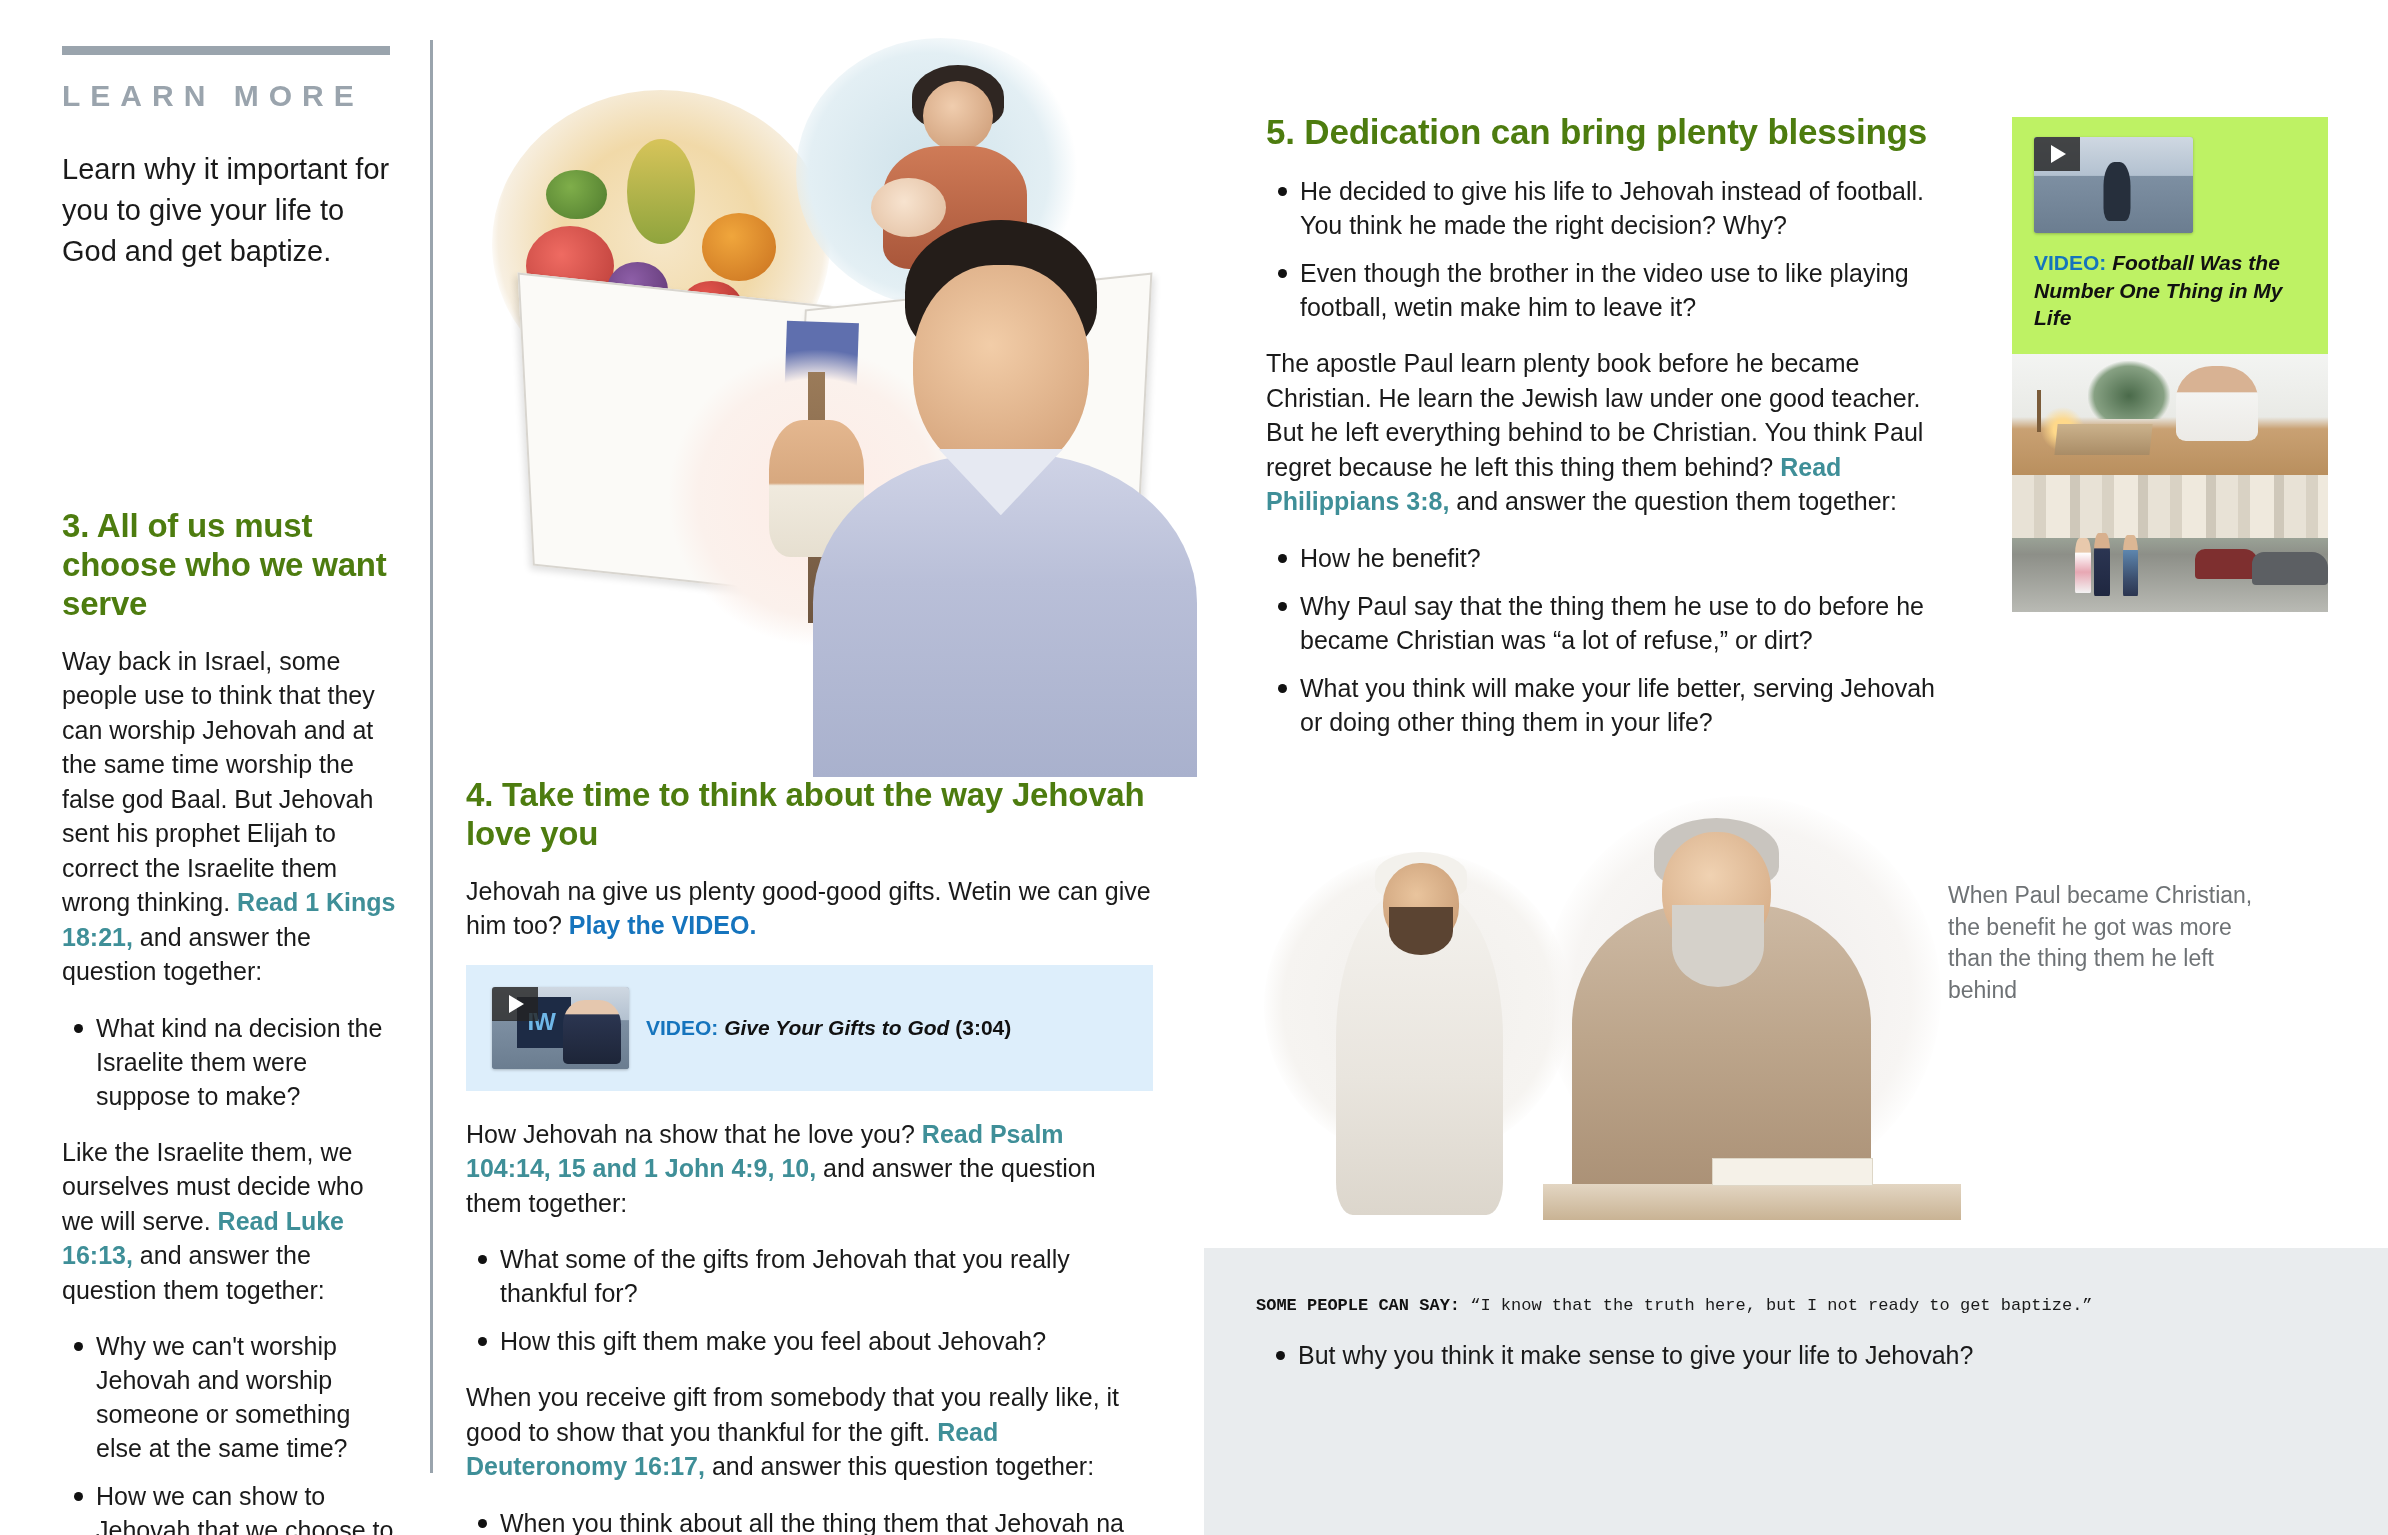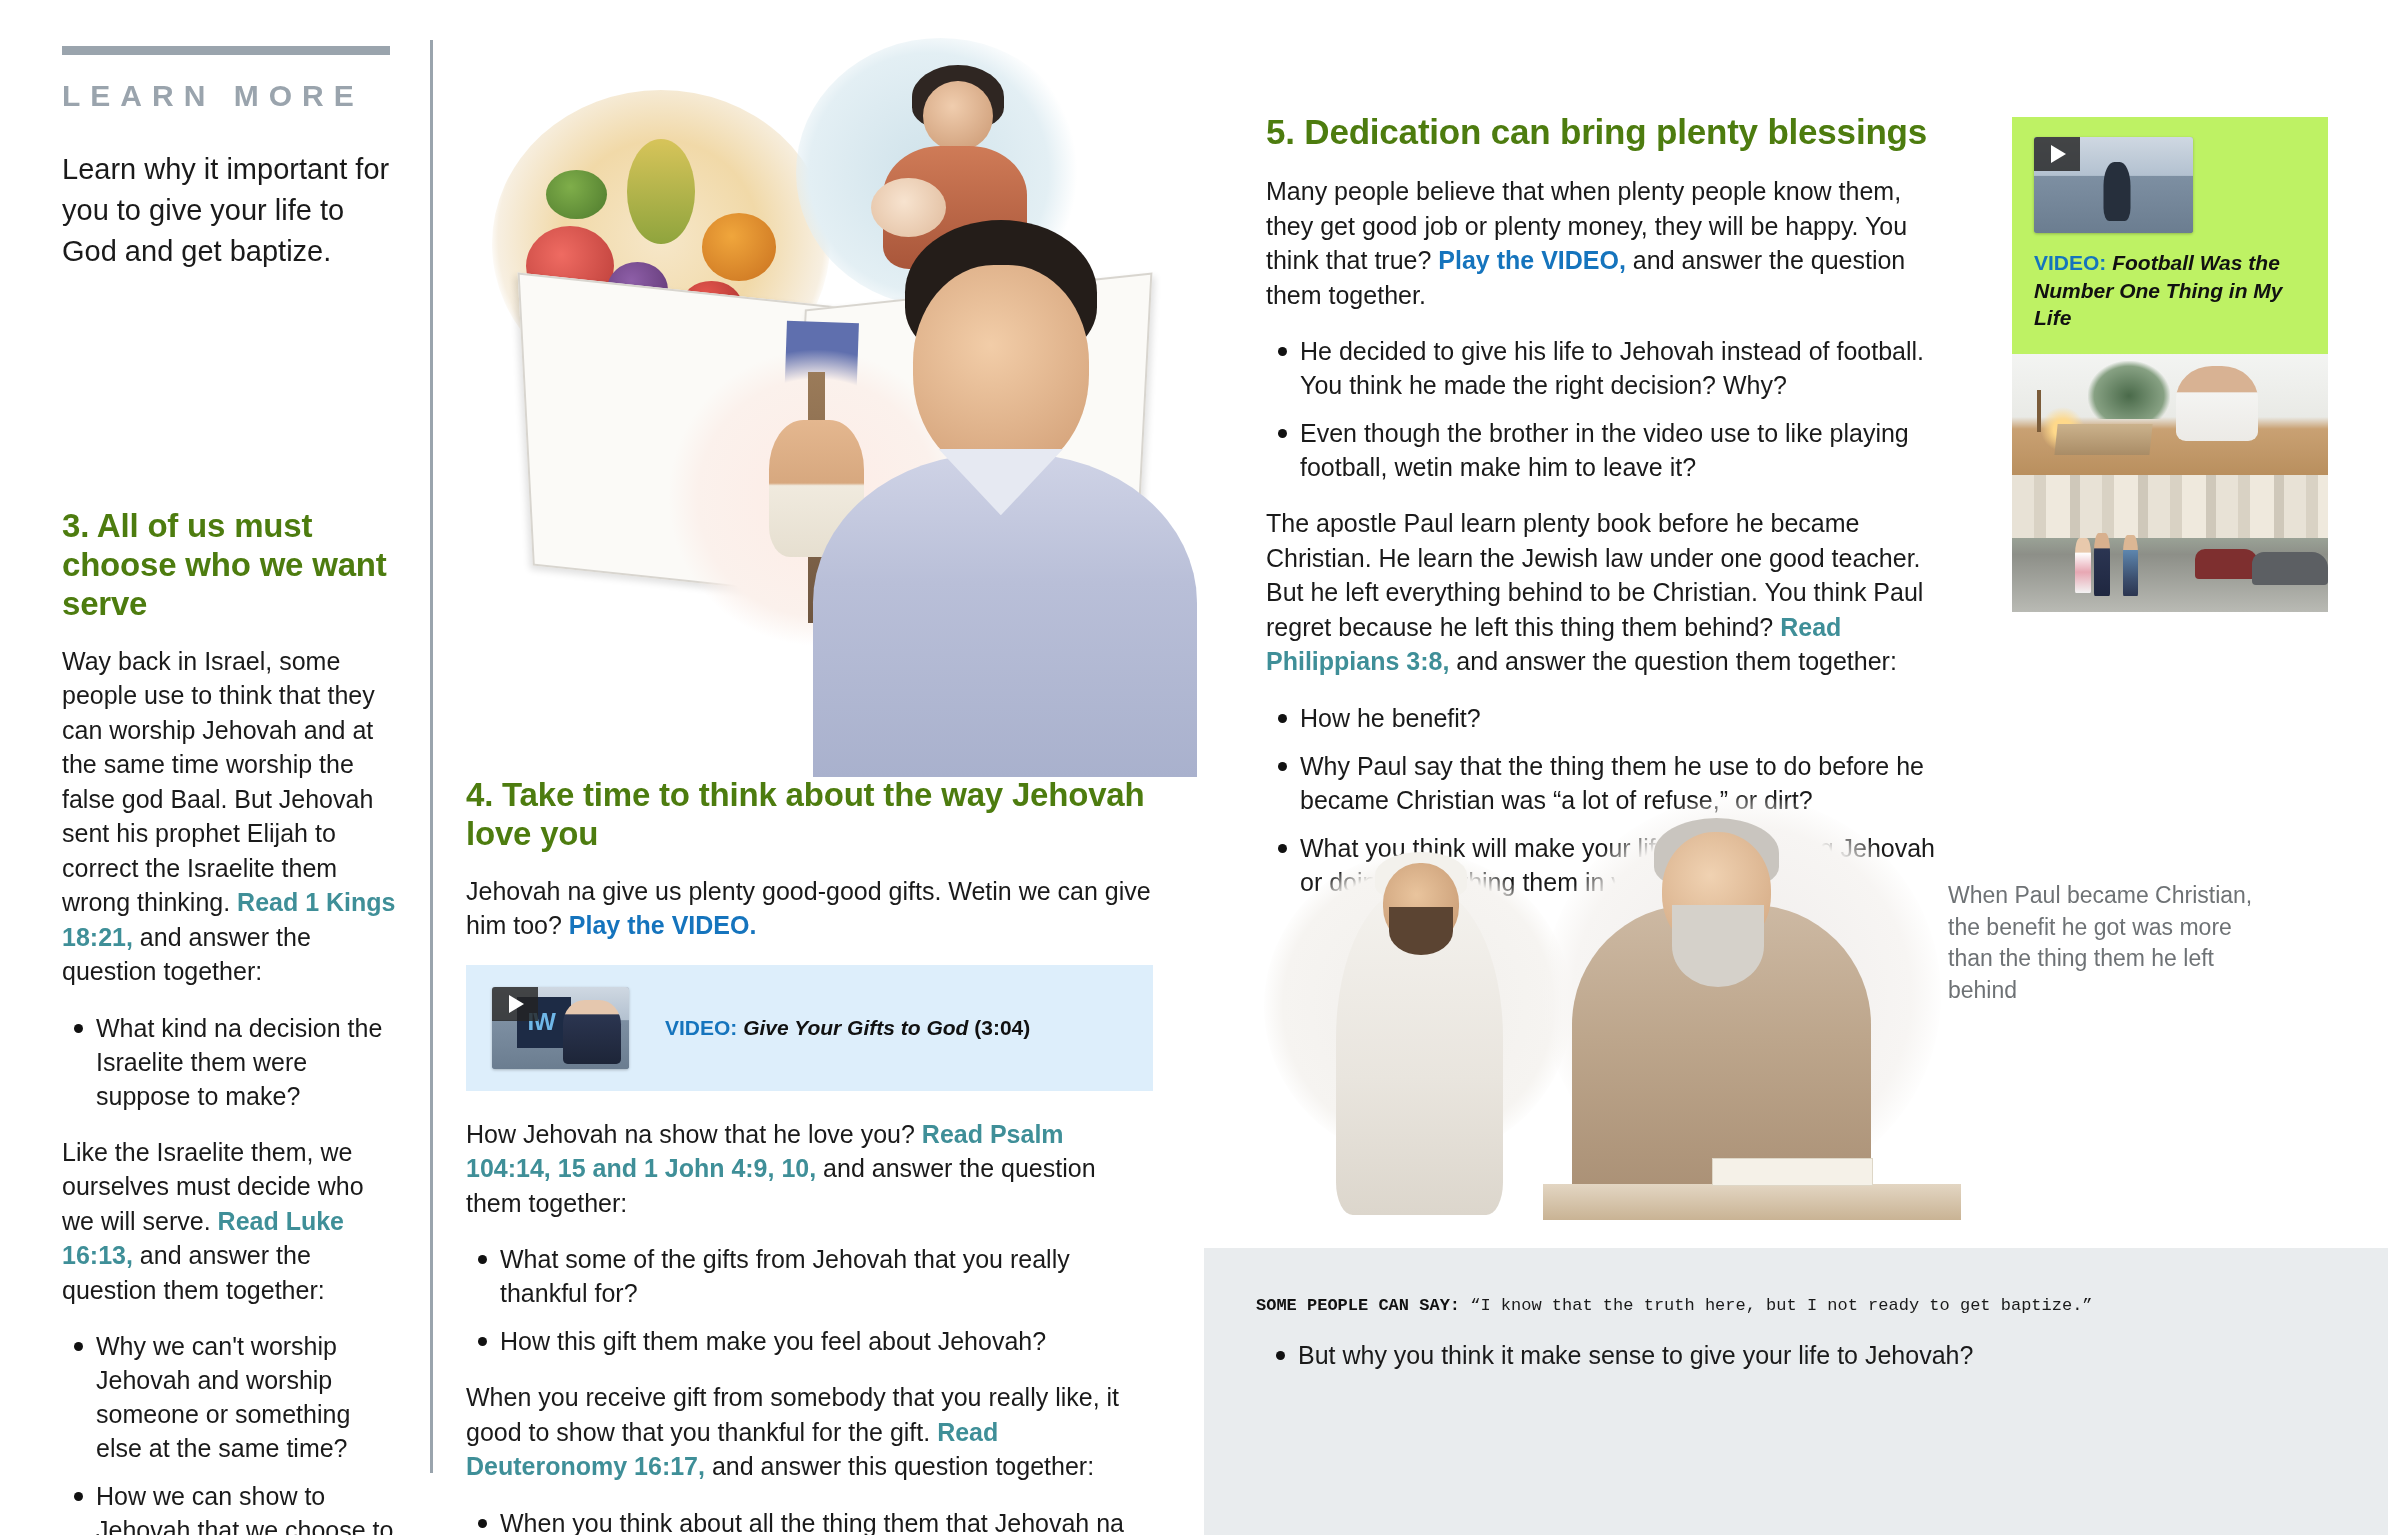--- a/index.html
+++ b/index.html
@@ -51,21 +51,21 @@
   }
 
   
   .col-mid{position:absolute;left:466px;top:776px;width:687px;font-size:25px;}
   .col-mid h2.sec-head{font-size:33px;}
 
   .videobox{
     background:#ddeefb;
     padding:22px 26px;
     margin:0 0 26px 0;
-    display:flex;align-items:center;gap:36px;
+    display:flex;align-items:center;gap:17px;
   }
   .vthumb{
     position:relative;flex:0 0 auto;
     width:137px;height:82px;border-radius:3px;overflow:hidden;
     background:linear-gradient(160deg,#b9c4cf 0%,#8fa3b5 45%,#566b80 100%);
     box-shadow:0 1px 3px rgba(0,0,0,.25);
   }
   .vthumb.tall{width:159px;height:96px;margin-bottom:16px;}
   .vthumb .scene-a{
     position:absolute;inset:0;
@@ -321,21 +321,20 @@
     <p class="body"><span>When you receive gift from somebody that you really like, it good to show that you thankful for the gift. </span><span class="link-teal">Read Deuteronomy 16:17,</span><span> and answer this question together:</span></p>
 
     <ul class="qlist">
       <li>When you think about all the thing them that Jehovah na do for you, wetin you thinking about giving him?</li>
     </ul>
   </div>
 
   <div class="col-right">
     <h2 class="sec-head">5. Dedication can bring plenty blessings</h2>
 
-    <p class="body"><span>Many people believe that when plenty people know them, they get good job or plenty money, they will be happy. You think that true? </span><span class="link-blue">Play the VIDEO,</span><span> and answer the question them together.</span></p>
 
     <ul class="qlist">
       <li>He decided to give his life to Jehovah instead of football. You think he made the right decision? Why?</li>
       <li>Even though the brother in the video use to like playing football, wetin make him to leave it?</li>
     </ul>
 
     <p class="body"><span>The apostle Paul learn plenty book before he became Christian. He learn the Jewish law under one good teacher. But he left everything behind to be Christian. You think Paul regret because he left this thing them behind? </span><span class="link-teal">Read Philippians 3:8,</span><span> and answer the question them together:</span></p>
 
     <ul class="qlist">
       <li>How he benefit?</li>

